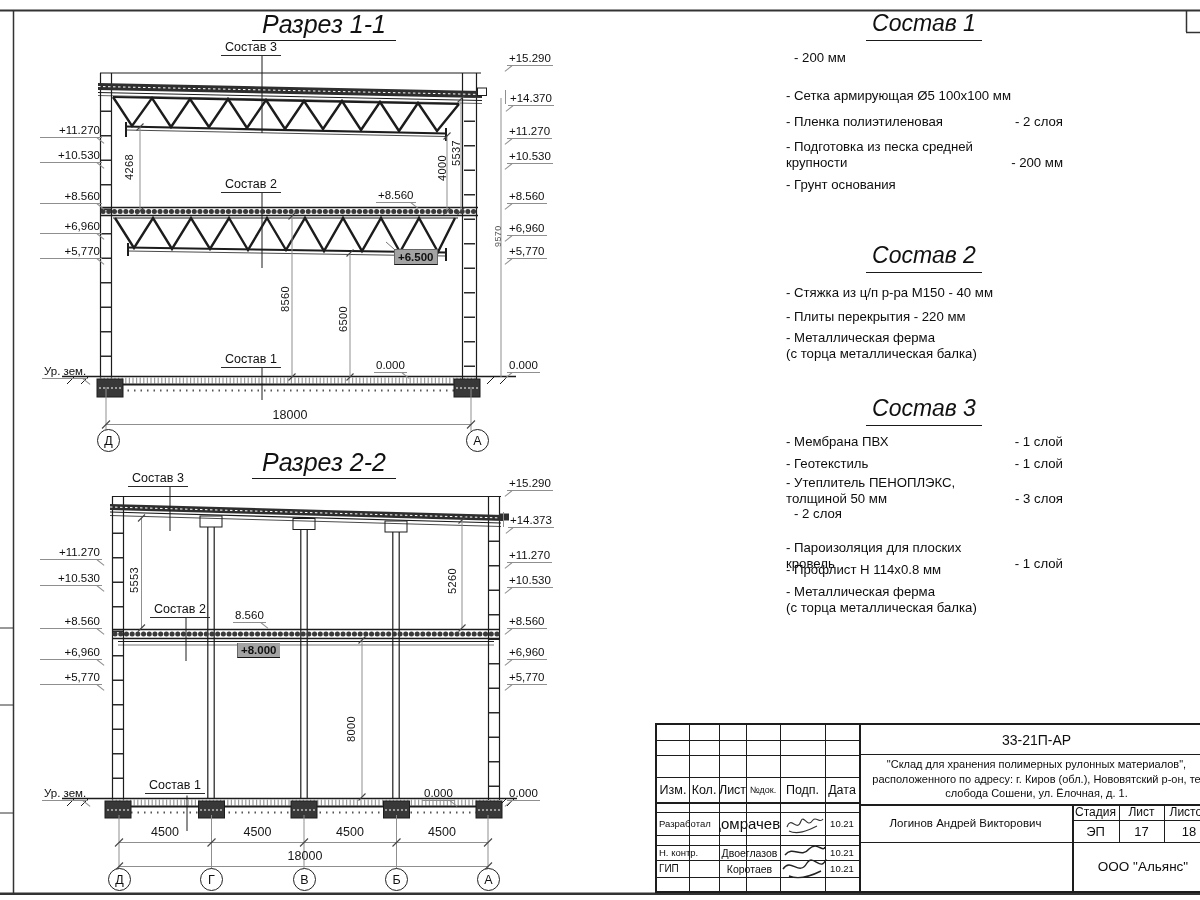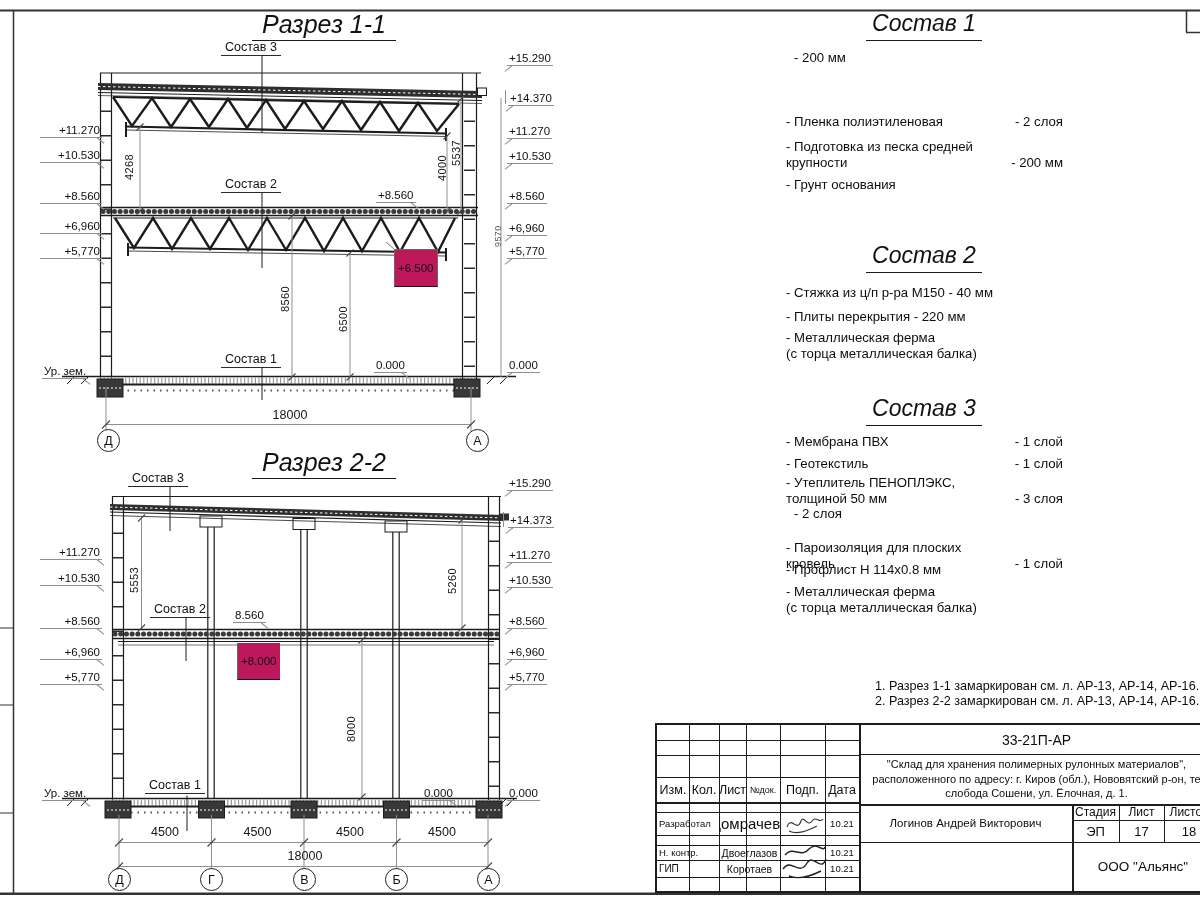--- a/index.html
+++ b/index.html
@@ -15,21 +15,21 @@
   .elev.ar::after{content:'';position:absolute;right:-3px;bottom:-4px;width:9px;height:1.2px;
                   background:#8f8f8f;transform:rotate(38deg);}
   .elev.al::before{content:'';position:absolute;left:-3px;bottom:-4px;width:9px;height:1.2px;
                    background:#8f8f8f;transform:rotate(-38deg);}
   .tr{text-align:right;}
   .vdim{position:absolute;transform:rotate(-90deg);transform-origin:0 0;font-size:11px;
         letter-spacing:.4px;color:#161616;white-space:nowrap;z-index:2;}
   .vdim.small{font-size:9px;color:#555;}
   .hdim{position:absolute;font-size:12.5px;text-align:center;color:#161616;z-index:2;}
   .boxed{font-size:11.5px;color:#111;border:1px solid #666;border-bottom:1.7px solid #161616;
-         padding:12px 3px;background:#be185d;}
+         padding:1px 3px;background:#a3a3a3;font-weight:bold;}
   .boxed.bl{border-top:none;border-right:none;}
   .axis-bubble{position:absolute;width:21px;height:21px;border:1.2px solid #222;border-radius:50%;
                background:#fff;display:flex;align-items:center;justify-content:center;
                font-size:12.5px;color:#111;z-index:2;}
   
   .comp-title-wrap{position:absolute;left:785px;width:278px;text-align:center;z-index:2;}
   .comp-title{display:inline-block;font-size:23px;font-style:italic;border-bottom:1.6px solid #1a1a1a;
               padding:0 6px 3px;color:#111;}
   .comp-item{position:absolute;left:786px;width:277px;display:flex;justify-content:space-between;
              align-items:flex-end;font-size:13.2px;line-height:1.22;color:#0d0d0d;z-index:2;}
@@ -326,20 +326,24 @@
 <div class="axis-bubble" style="left:477px;top:868px">
       <span>А</span>
     </div>
 
 <div class="comp-title-wrap" style="top:10px">
   <span class="comp-title">Состав 1</span>
 </div>
 <div class="comp-item" style="top:50px">
       <span class="cv">- 200 мм</span>
     </div>
+<div class="comp-item" style="top:88px">
+      <span class="cl">- Сетка армирующая Ø5 100х100 мм</span>
+      <span class="cv"></span>
+    </div>
 <div class="comp-item" style="top:114px">
       <span class="cl">- Пленка полиэтиленовая</span>
       <span class="cv">-  2 слоя</span>
     </div>
 <div class="comp-item" style="top:139px">
       <span class="cl">- Подготовка из песка средней
 крупности</span>
       <span class="cv">- 200 мм</span>
     </div>
 <div class="comp-item" style="top:177px">
@@ -390,24 +394,20 @@
 <div class="comp-item" style="top:562px">
       <span class="cl">- Профлист Н 114х0.8 мм</span>
       <span class="cv"></span>
     </div>
 <div class="comp-item" style="top:584px">
       <span class="cl">- Металлическая ферма
 (с торца металлическая балка)</span>
       <span class="cv"></span>
     </div>
 
-<div class="notes">
-  <div>1. Разрез 1-1 замаркирован см. л. АР-13, АР-14, АР-16.</div>
-  <div>2. Разрез 2-2 замаркирован см. л. АР-13, АР-14, АР-16.</div>
-</div>
 
 <div class="tb">
 
   <div class="vl" style="left:32px;top:0;height:166px"></div>
   <div class="vl" style="left:62px;top:0;height:166px"></div>
   <div class="vl" style="left:89px;top:0;height:166px"></div>
   <div class="vl" style="left:123px;top:0;height:166px"></div>
   <div class="vl" style="left:168px;top:0;height:166px"></div>
   <div class="vl" style="left:202px;top:0;height:166px;width:2px"></div>
   <div class="hl" style="left:0;top:15px;width:202px"></div>

